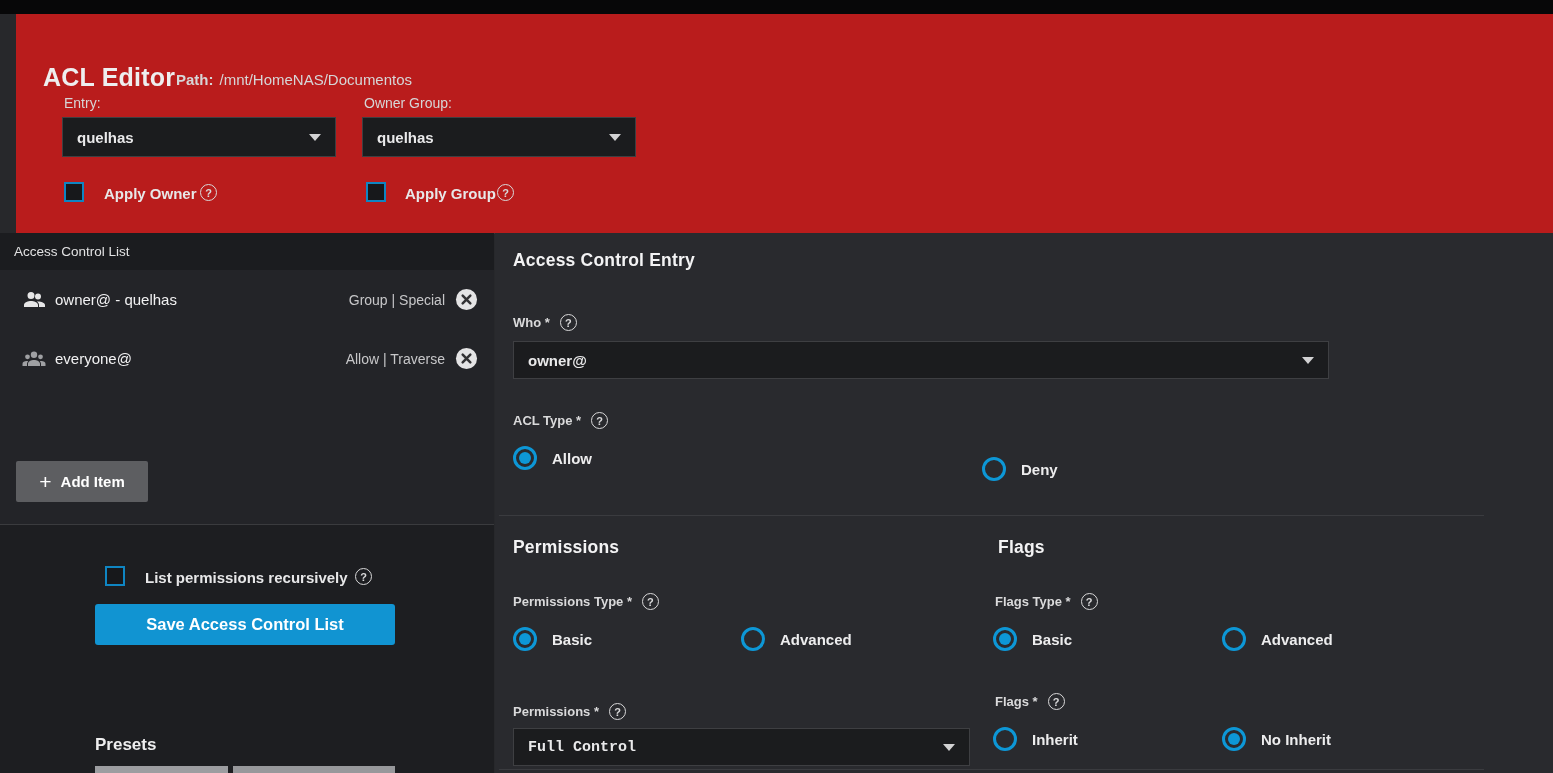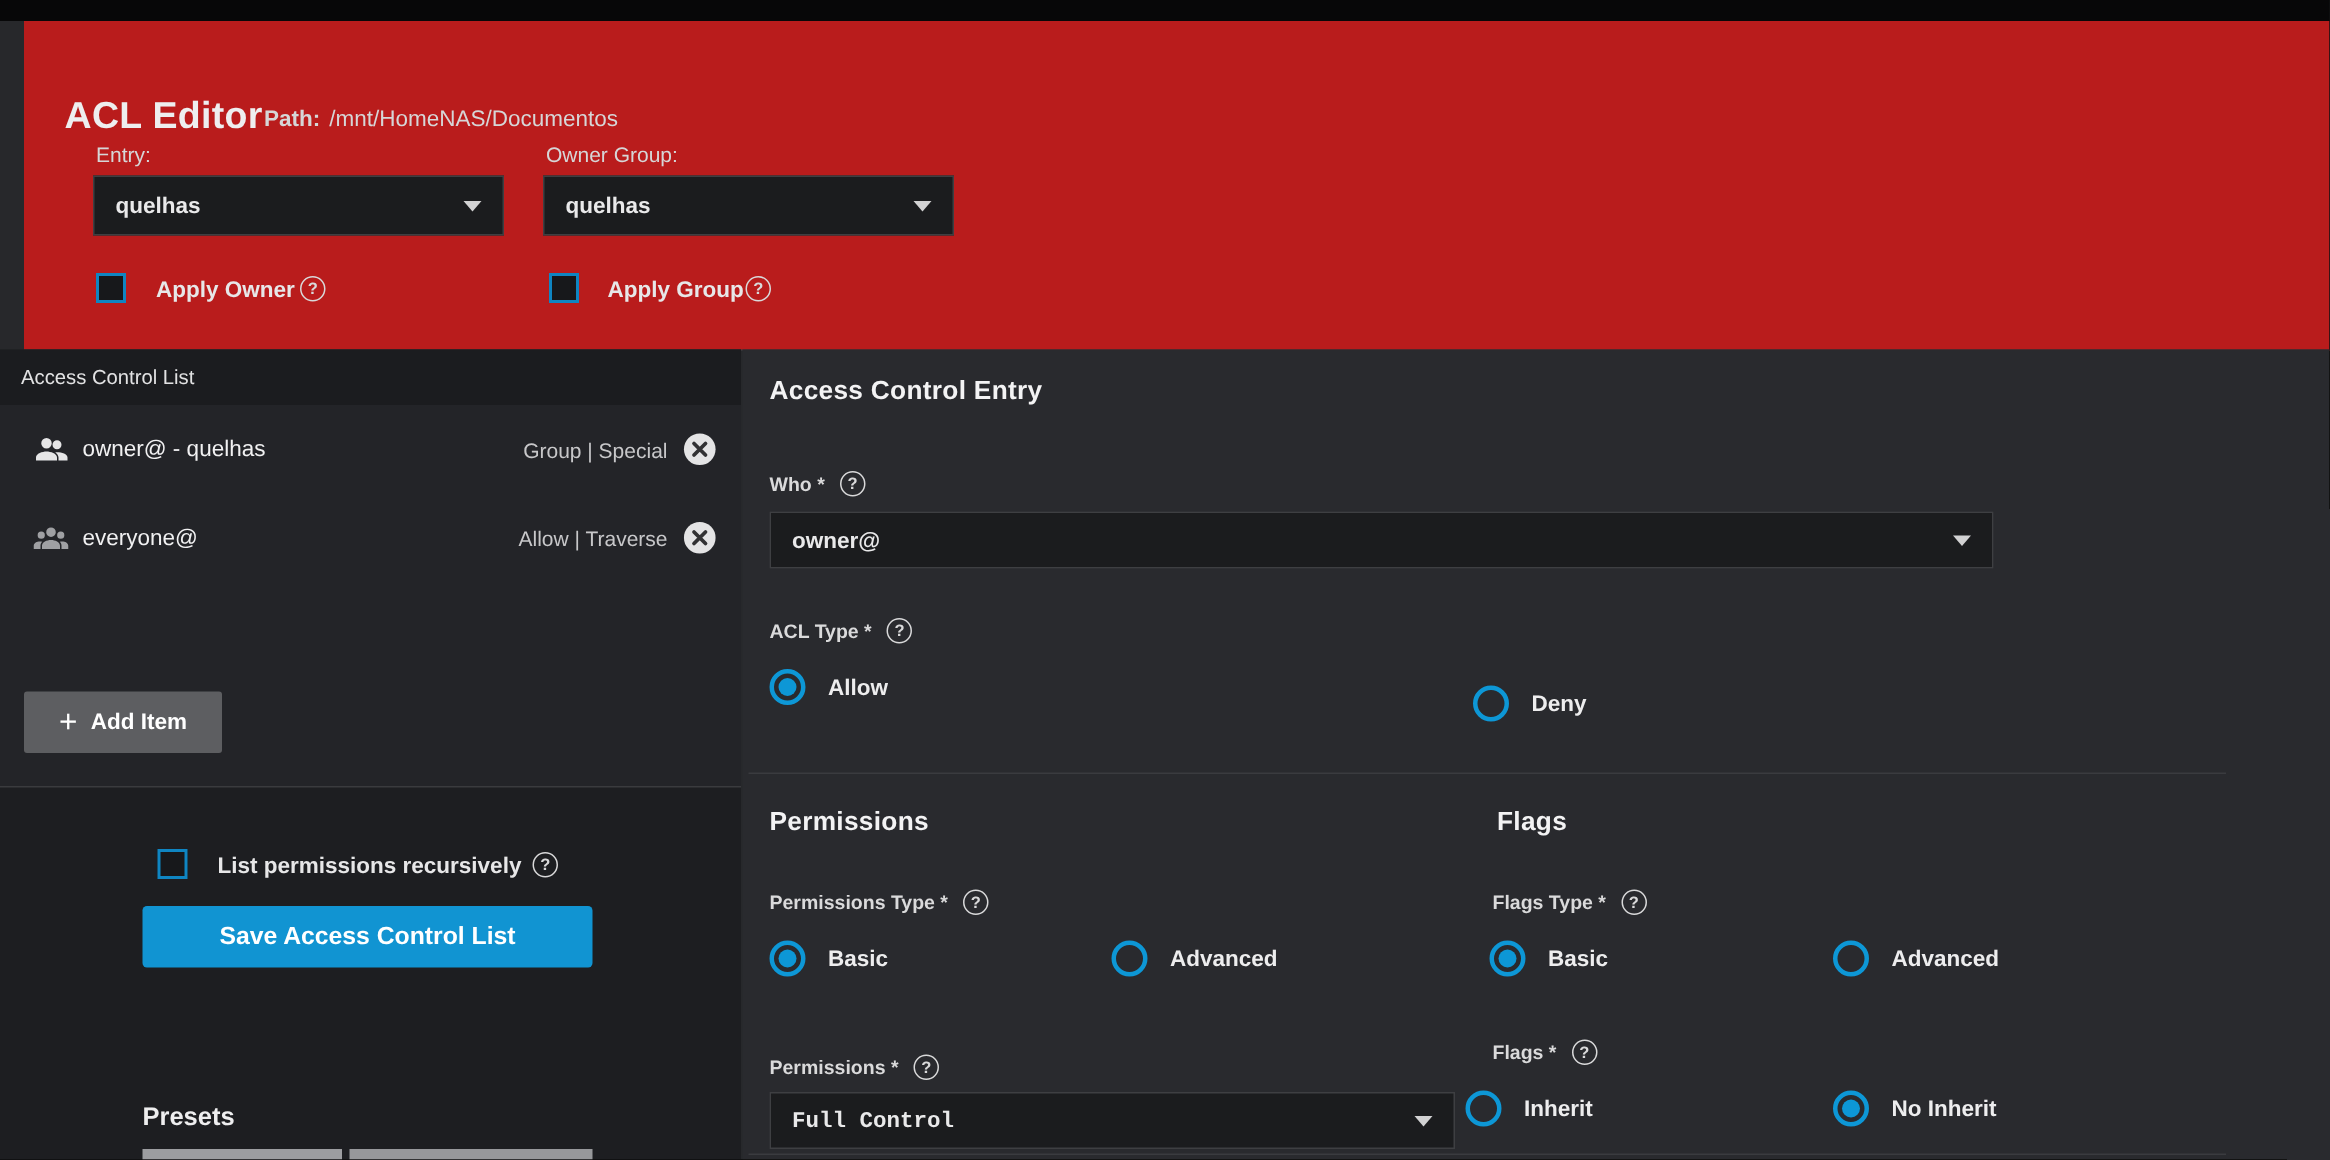--- a/index.html
+++ b/index.html
@@ -202,21 +202,21 @@
       <span class="radio-label">Basic</span>
     </div>
     <div class="radio-opt" style="left:727px;top:394px;">
       <span class="radio"></span>
       <span class="radio-label">Advanced</span>
     </div>
     <div class="lbl-row" style="left:500px;top:460px;">
       <span class="lbl">Flags *</span>
       <span class="help">?</span>
     </div>
-    <div class="radio-opt" style="left:482px;top:494px;">
+    <div class="radio-opt" style="left:498px;top:494px;">
       <span class="radio"></span>
       <span class="radio-label">Inherit</span>
     </div>
     <div class="radio-opt" style="left:727px;top:494px;">
       <span class="radio checked"></span>
       <span class="radio-label">No Inherit</span>
     </div>
 
     <div class="divider" style="top:536px;"></div>
   </div>

